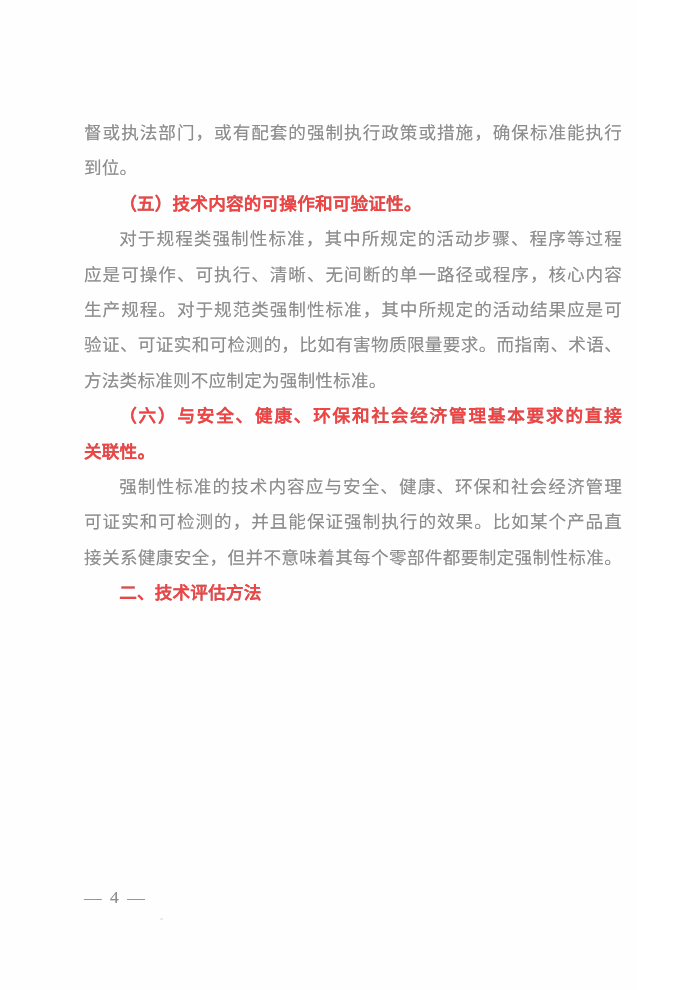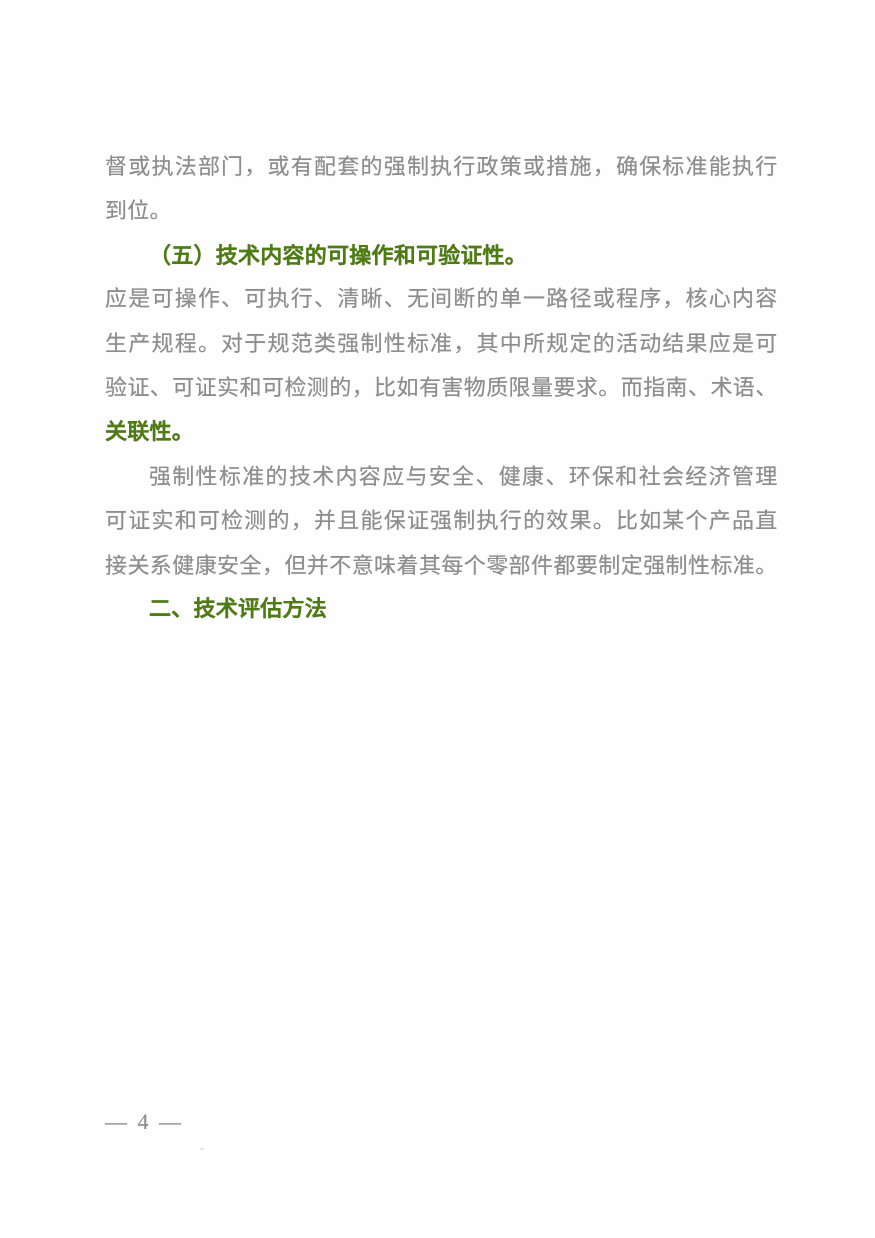--- a/index.html
+++ b/index.html
@@ -33,21 +33,21 @@
   .line.just {
     white-space: normal;
     text-align: justify;
     text-align-last: justify;
   }
   .line.indent {
     text-indent: 2em;
   }
   .block.heading .line {
     font-weight: 700;
-    color: #4d7c0f;
+    color: #ef4444;
     text-shadow: 0 0 0.6px rgba(110,110,110,0.6);
   }
   .page-number {
     position: absolute;
     left: 84px;
     top: 886px;
     color: #8d8d8d;
     font-size: 17.6px;
     line-height: 22px;
     letter-spacing: 2px;
@@ -70,25 +70,28 @@
 <div class="page">
   <div class="doc-body">
       <div class="block continuation">
         <div class="line just">督或执法部门，或有配套的强制执行政策或措施，确保标准能执行</div>
         <div class="line">到位。</div>
       </div>
       <div class="block heading">
         <div class="line indent">（五）技术内容的可操作和可验证性。</div>
       </div>
       <div class="block paragraph">
+        <div class="line indent just">对于规程类强制性标准，其中所规定的活动步骤、程序等过程</div>
         <div class="line just">应是可操作、可执行、清晰、无间断的单一路径或程序，核心内容</div>
         <div class="line just">生产规程。对于规范类强制性标准，其中所规定的活动结果应是可</div>
         <div class="line just">验证、可证实和可检测的，比如有害物质限量要求。而指南、术语、</div>
+        <div class="line">方法类标准则不应制定为强制性标准。</div>
       </div>
       <div class="block heading">
+        <div class="line indent just">（六）与安全、健康、环保和社会经济管理基本要求的直接</div>
         <div class="line">关联性。</div>
       </div>
       <div class="block paragraph">
         <div class="line indent just">强制性标准的技术内容应与安全、健康、环保和社会经济管理</div>
         <div class="line just">可证实和可检测的，并且能保证强制执行的效果。比如某个产品直</div>
         <div class="line just">接关系健康安全，但并不意味着其每个零部件都要制定强制性标准。</div>
       </div>
       <div class="block heading">
         <div class="line indent">二、技术评估方法</div>
       </div>

